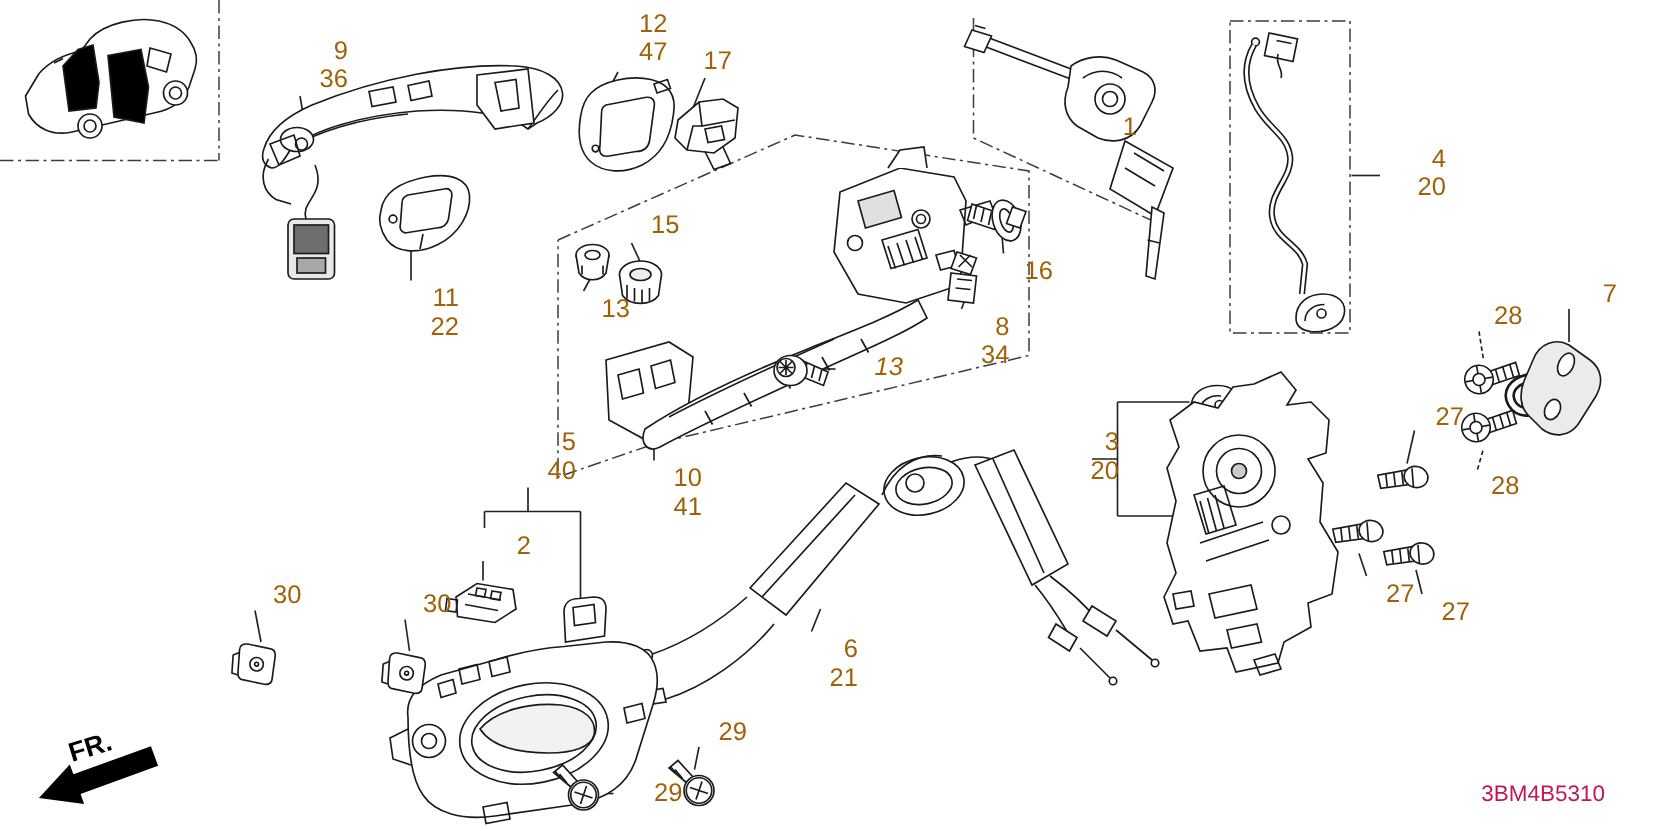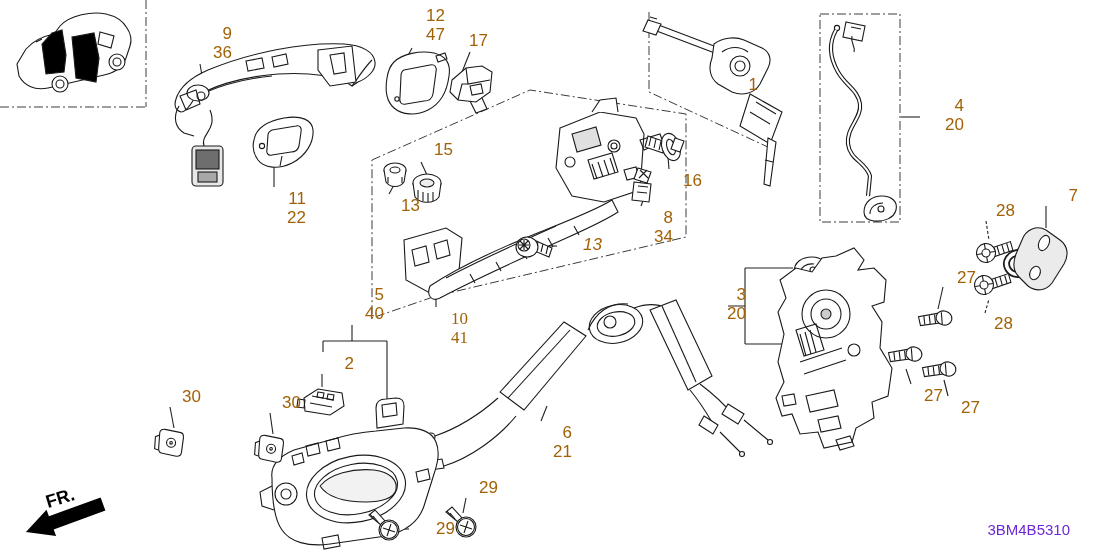--- a/index.html
+++ b/index.html
@@ -3,21 +3,21 @@
 <meta charset="utf-8">
 <style>
   html,body{margin:0;padding:0;background:#fff;}
   .stage{position:relative;width:1108px;height:554px;background:#ffffff;overflow:hidden;
          font-family:"Liberation Sans",sans-serif;}
   .stage svg{position:absolute;left:0;top:0;}
   #labels-layer{position:absolute;left:0;top:0;width:1108px;height:554px;pointer-events:none;}
   .part-label{position:absolute;width:64px;text-align:right;
               font:17px/19px "Liberation Sans",sans-serif;color:#a16207;letter-spacing:0;}
   .diagram-code{position:absolute;right:38px;bottom:16px;
-                font:15px "Liberation Sans",sans-serif;color:#6d28d9;text-align:center;}
+                font:15px "Liberation Sans",sans-serif;color:#be185d;text-align:center;}
 </style>
 </head>
 <body>
 
 <div class="stage">
 
 <svg width="1108" height="554" viewBox="0 0 1108 554">
 
   <g stroke="#3c3c3c" stroke-width="1" fill="none" stroke-dasharray="9 3 2 3">
     <path d="M146,0 L146,107 M0,107 L146,107"></path>
@@ -370,21 +370,21 @@
         <div>28</div>
       </div>
       <div class="part-label" style="left: 682px; top: 285px;">
         <div>3</div>
         <div>20</div>
       </div>
       <div class="part-label" style="left: 320px; top: 285px;">
         <div>5</div>
         <div>40</div>
       </div>
-      <div class="part-label" style="left: 404px; top: 309px; font-family: Liberation Serif, serif;">
+      <div class="part-label" style="left: 404px; top: 309px;">
         <div>10</div>
         <div>41</div>
       </div>
       <div class="part-label" style="left: 290px; top: 354px;">
         <div>2</div>
       </div>
       <div class="part-label" style="left: 137px; top: 387px;">
         <div>30</div>
       </div>
       <div class="part-label" style="left: 237px; top: 393px;">

